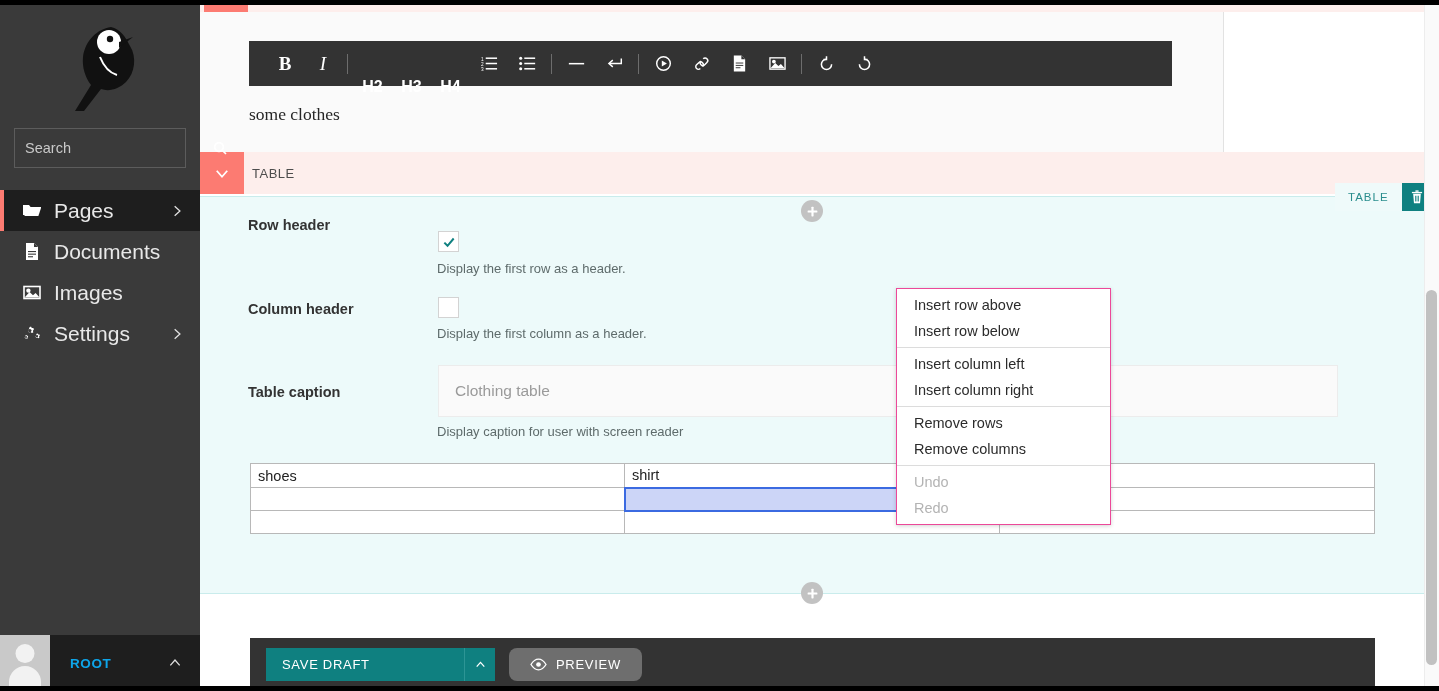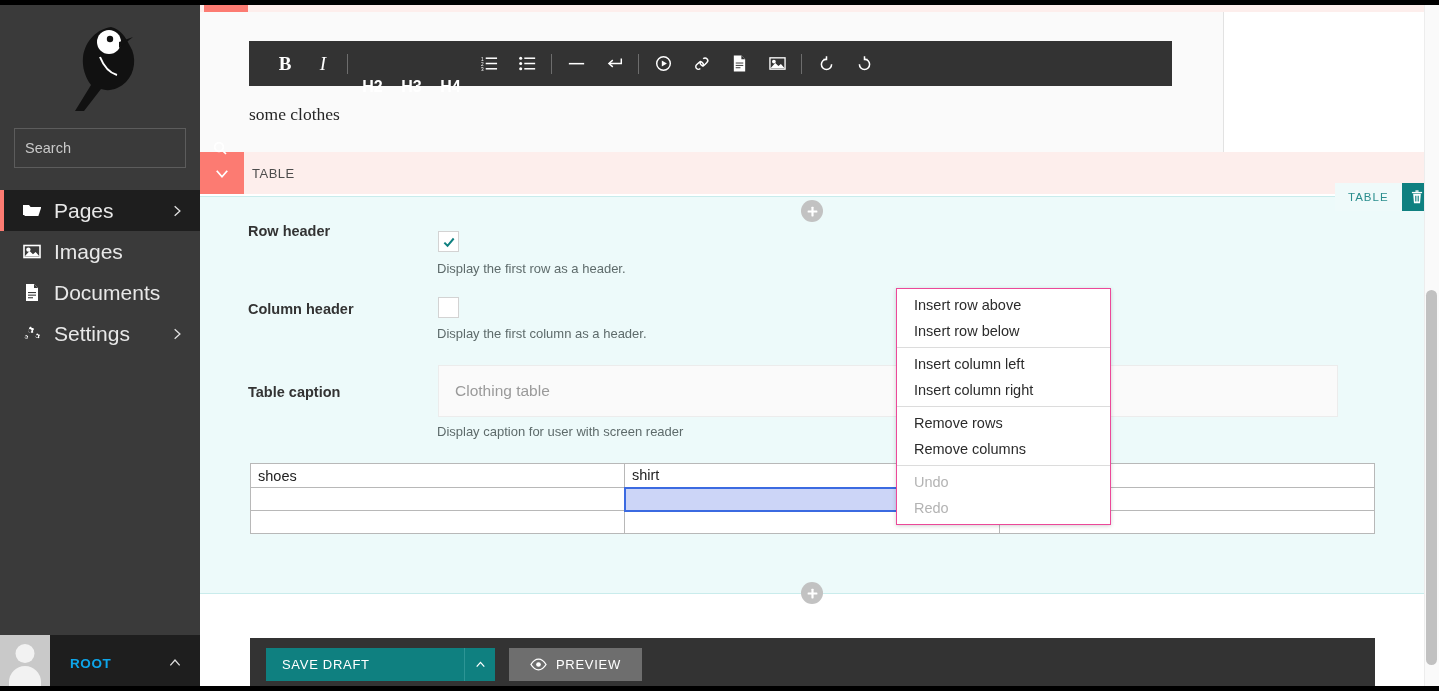--- a/index.html
+++ b/index.html
@@ -238,21 +238,21 @@
     font-size: 13px; letter-spacing: .7px;
   }
   .btn-save-caret {
     width: 31px; border-left: 1px solid #2d9595; display: flex;
     align-items: center; justify-content: center;
   }
   .btn-save-caret svg { width: 13px; height: 13px; }
   .btn-preview {
     height: 33px; background: #6e6e6e; color: #ffffff; display: flex;
     align-items: center; gap: 9px; padding: 0 21px; font-size: 13px;
-    letter-spacing: .7px; cursor: pointer;
+    letter-spacing: .7px; cursor: pointer; border-radius: 8px;
   }
   .btn-preview svg { width: 17px; height: 13px; }
 
   
   .scroll-track {
     position: absolute; right: 0; top: 0; width: 15px; height: 691px;
     background: #fafafa; border-left: 1px solid #ededed; z-index: 55;
   }
   .scroll-thumb {
     position: absolute; right: 2px; top: 290px; width: 11px; height: 375px;
@@ -296,40 +296,40 @@
         </svg>
       </span>
       <span class="nav-label">Pages</span>
       <svg class="nav-chev" viewBox="0 0 24 24" fill="none" stroke="currentColor" stroke-width="2.2">
           <polyline points="8,4 17,12 8,20"></polyline>
         </svg>
     </div>
 
     <div class="nav-item">
       <span class="nav-ico">
-        <svg width="18" height="15" viewBox="0 0 18 15" fill="none" stroke="currentColor" stroke-width="1.6">
-          <rect x="1" y="1.5" width="16" height="12"></rect>
-            <circle cx="5.4" cy="5.6" r="1.4" fill="currentColor"></circle>
-          <path d="M1.6 12.4 L6.6 7 L10 10.2 L12.6 8 L16.6 12.4 Z" fill="currentColor" stroke="none"></path>
-        </svg>
-      </span>
-      <span class="nav-label">Images</span>
-    </div>
-
-    <div class="nav-item">
-      <span class="nav-ico">
         <svg width="16" height="17" viewBox="0 0 16 17" fill="currentColor">
           <path d="M2 0h8l4 4v13H2z"></path>
             <path d="M10 0v4h4z" fill="#3a3a3a"></path>
           <rect x="4" y="8" width="8" height="1.1" fill="#3a3a3a"></rect>
           <rect x="4" y="10.6" width="8" height="1.1" fill="#3a3a3a"></rect>
           <rect x="4" y="13.2" width="5" height="1.1" fill="#3a3a3a"></rect>
         </svg>
       </span>
       <span class="nav-label">Documents</span>
+    </div>
+
+    <div class="nav-item">
+      <span class="nav-ico">
+        <svg width="18" height="15" viewBox="0 0 18 15" fill="none" stroke="currentColor" stroke-width="1.6">
+          <rect x="1" y="1.5" width="16" height="12"></rect>
+            <circle cx="5.4" cy="5.6" r="1.4" fill="currentColor"></circle>
+          <path d="M1.6 12.4 L6.6 7 L10 10.2 L12.6 8 L16.6 12.4 Z" fill="currentColor" stroke="none"></path>
+        </svg>
+      </span>
+      <span class="nav-label">Images</span>
     </div>
 
     <div class="nav-item">
       <span class="nav-ico">
         <svg width="19" height="17" viewBox="0 0 19 17" fill="currentColor">
           <path d="M6.5 2.2 l1.5-.6 .8 1.4 1.6 .1 .5 1.5 -1 1.2 .4 1.6 -1.5 .7 -1.2-1 -1.6 .3 -.8-1.4 .6-1.5z"></path>
           <circle cx="6.8" cy="5.6" r="1.7" fill="#3a3a3a"></circle>
           <path d="M13.6 8.8 l1.1-.4 .6 1 1.2 .1 .3 1.1 -.7 .9 .3 1.2 -1.1 .5 -.9-.7 -1.2 .2 -.6-1 .4-1.1z"></path>
           <circle cx="14" cy="11.1" r="1.2" fill="#3a3a3a"></circle>
           <path d="M2.6 10.2 l.9-.3 .5 .8 .9 .1 .2 .9 -.6 .7 .2 1 -.9 .4 -.7-.6 -.9 .2 -.5-.8 .3-.9z"></path>
@@ -478,21 +478,21 @@
 
   <div class="add-circle add-top">
     <svg viewBox="0 0 24 24" fill="currentColor">
       <rect x="10" y="3" width="4" height="18" rx="1"></rect>
         <rect x="3" y="10" width="18" height="4" rx="1"></rect>
     </svg>
   </div>
 
   <div class="block-body">
 
-    <div class="field-label" style="left:48px; top:26px;">Row header</div>
+    <div class="field-label" style="left:48px; top:20px;">Row header</div>
     <div class="cb" style="left:238px; top:34px;">
       <svg viewBox="0 0 24 24" fill="none" stroke="currentColor" stroke-width="3.4">
           <polyline points="4,13 9.5,18.5 20,6"></polyline>
         </svg>
     </div>
     <div class="field-help" style="left:237px; top:64px;">Display the first row as a header.</div>
 
     <div class="field-label" style="left:48px; top:104px;">Column header</div>
     <div class="cb" style="left:238px; top:100px;"></div>
     <div class="field-help" style="left:237px; top:129px;">Display the first column as a header.</div>

